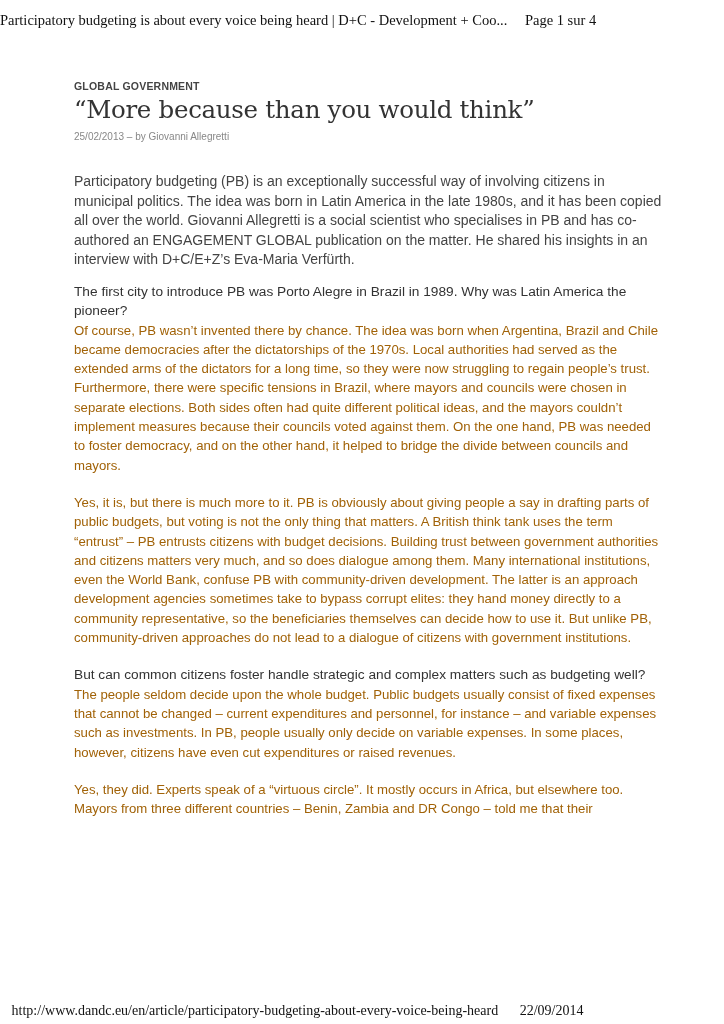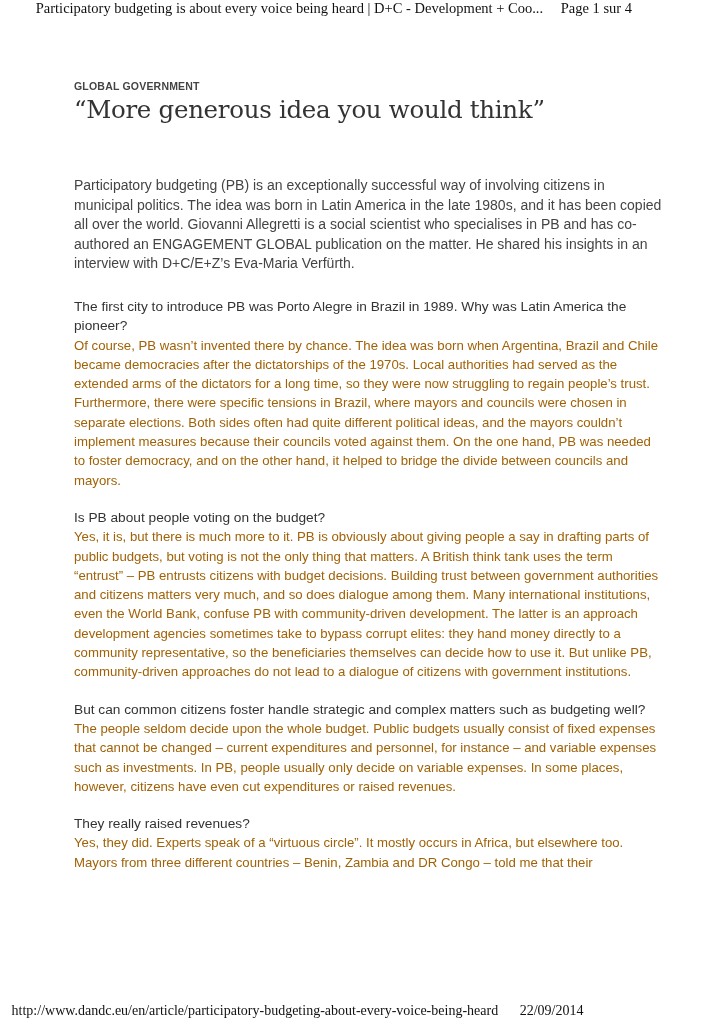--- a/index.html
+++ b/index.html
@@ -1,41 +1,41 @@
 <!DOCTYPE html>
 <html><head>
 <meta charset="utf-8">
 <style>
   html, body { margin: 0; padding: 0; background: #ffffff; }
   body { width: 724px; height: 1024px; position: relative; overflow: hidden; }
   .print-header {
-    position: absolute; top: 0; left: 0; width: 632px;
-    text-align: right; font-family: "Liberation Serif", serif;
+    position: absolute; top: 12px; left: 0; width: 632px;
+    text-align: left; font-family: "Liberation Serif", serif;
     font-size: 14.5px; color: #111; white-space: nowrap;
   }
   .print-header .page-num { margin-left: 14px; }
   .article { position: absolute; left: 74px; top: 80px; width: 590px; }
   .category {
     font-family: "Liberation Sans", sans-serif; font-weight: bold;
     font-size: 10.5px; letter-spacing: 0.2px; color: #444; margin: 0;
   }
   .title {
     font-family: "DejaVu Serif", serif; font-weight: normal;
     font-size: 24.5px; color: #333; margin: 2px 0 0 0; line-height: 32px;
     letter-spacing: -0.3px;
   }
   .byline {
     font-family: "Liberation Sans", sans-serif; font-size: 10px;
     color: #888; margin: 5px 0 0 0;
   }
   .intro {
     font-family: "Liberation Sans", sans-serif; font-size: 14px;
-    line-height: 19.6px; color: #444; margin: 50px 0 0 0;
+    line-height: 19.6px; color: #444; margin: 30px 0 0 0;
   }
-  .qa { margin-top: 23px; }
+  .qa { margin-top: 12px; }
   .qa + .qa { margin-top: 18px; }
   .question {
     font-family: "Liberation Sans", sans-serif; font-size: 13.7px;
     line-height: 19.3px; color: #333; margin: 0;
   }
   .answer {
     font-family: "Liberation Sans", sans-serif; font-size: 13.2px;
     line-height: 19.3px; color: #a16207; margin: 0;
   }
   .print-footer {
@@ -48,37 +48,36 @@
 </head>
 <body>
 
 <div class="print-header">
   <span>Participatory budgeting is about every voice being heard | D+C - Development + Coo...</span>
   <span class="page-num">Page 1 sur 4</span>
 </div>
 
 <div class="article">
   <p class="category">GLOBAL GOVERNMENT</p>
-  <h1 class="title">“More generous idea you would think”</h1>
+  <h1 class="title">“More because than you would think”</h1>
+  <p class="byline">25/02/2013 – by Giovanni Allegretti</p>
   <p class="intro">Participatory budgeting (PB) is an exceptionally successful way of involving citizens in municipal politics. The idea was born in Latin America in the late 1980s, and it has been copied all over the world. Giovanni Allegretti is a social scientist who specialises in PB and has co-authored an ENGAGEMENT GLOBAL publication on the matter. He shared his insights in an interview with D+C/E+Z’s Eva-Maria Verfürth.</p>
 
   <div class="qa">
     <p class="question">The first city to introduce PB was Porto Alegre in Brazil in 1989. Why was Latin America the pioneer?</p>
     <p class="answer">Of course, PB wasn’t invented there by chance. The idea was born when Argentina, Brazil and Chile became democracies after the dictatorships of the 1970s. Local authorities had served as the extended arms of the dictators for a long time, so they were now struggling to regain people’s trust. Furthermore, there were specific tensions in Brazil, where mayors and councils were chosen in separate elections. Both sides often had quite different political ideas, and the mayors couldn’t implement measures because their councils voted against them. On the one hand, PB was needed to foster democracy, and on the other hand, it helped to bridge the divide between councils and mayors.</p>
   </div>
   <div class="qa">
-    <p class="question">Is PB about people voting on the budget?</p>
     <p class="answer">Yes, it is, but there is much more to it. PB is obviously about giving people a say in drafting parts of public budgets, but voting is not the only thing that matters. A British think tank uses the term “entrust” – PB entrusts citizens with budget decisions. Building trust between government authorities and citizens matters very much, and so does dialogue among them. Many international institutions, even the World Bank, confuse PB with community-driven development. The latter is an approach development agencies sometimes take to bypass corrupt elites: they hand money directly to a community representative, so the beneficiaries themselves can decide how to use it. But unlike PB, community-driven approaches do not lead to a dialogue of citizens with government institutions.</p>
   </div>
   <div class="qa">
     <p class="question">But can common citizens foster handle strategic and complex matters such as budgeting well?</p>
     <p class="answer">The people seldom decide upon the whole budget. Public budgets usually consist of fixed expenses that cannot be changed – current expenditures and personnel, for instance – and variable expenses such as investments. In PB, people usually only decide on variable expenses. In some places, however, citizens have even cut expenditures or raised revenues.</p>
   </div>
   <div class="qa">
-    <p class="question">They really raised revenues?</p>
     <p class="answer">Yes, they did. Experts speak of a “virtuous circle”. It mostly occurs in Africa, but elsewhere too. Mayors from three different countries – Benin, Zambia and DR Congo – told me that their</p>
   </div>
 </div>
 
 <div class="print-footer">
   <span>http://www.dandc.eu/en/article/participatory-budgeting-about-every-voice-being-heard</span>
   <span class="date">22/09/2014</span>
 </div>
 
 </body></html>

